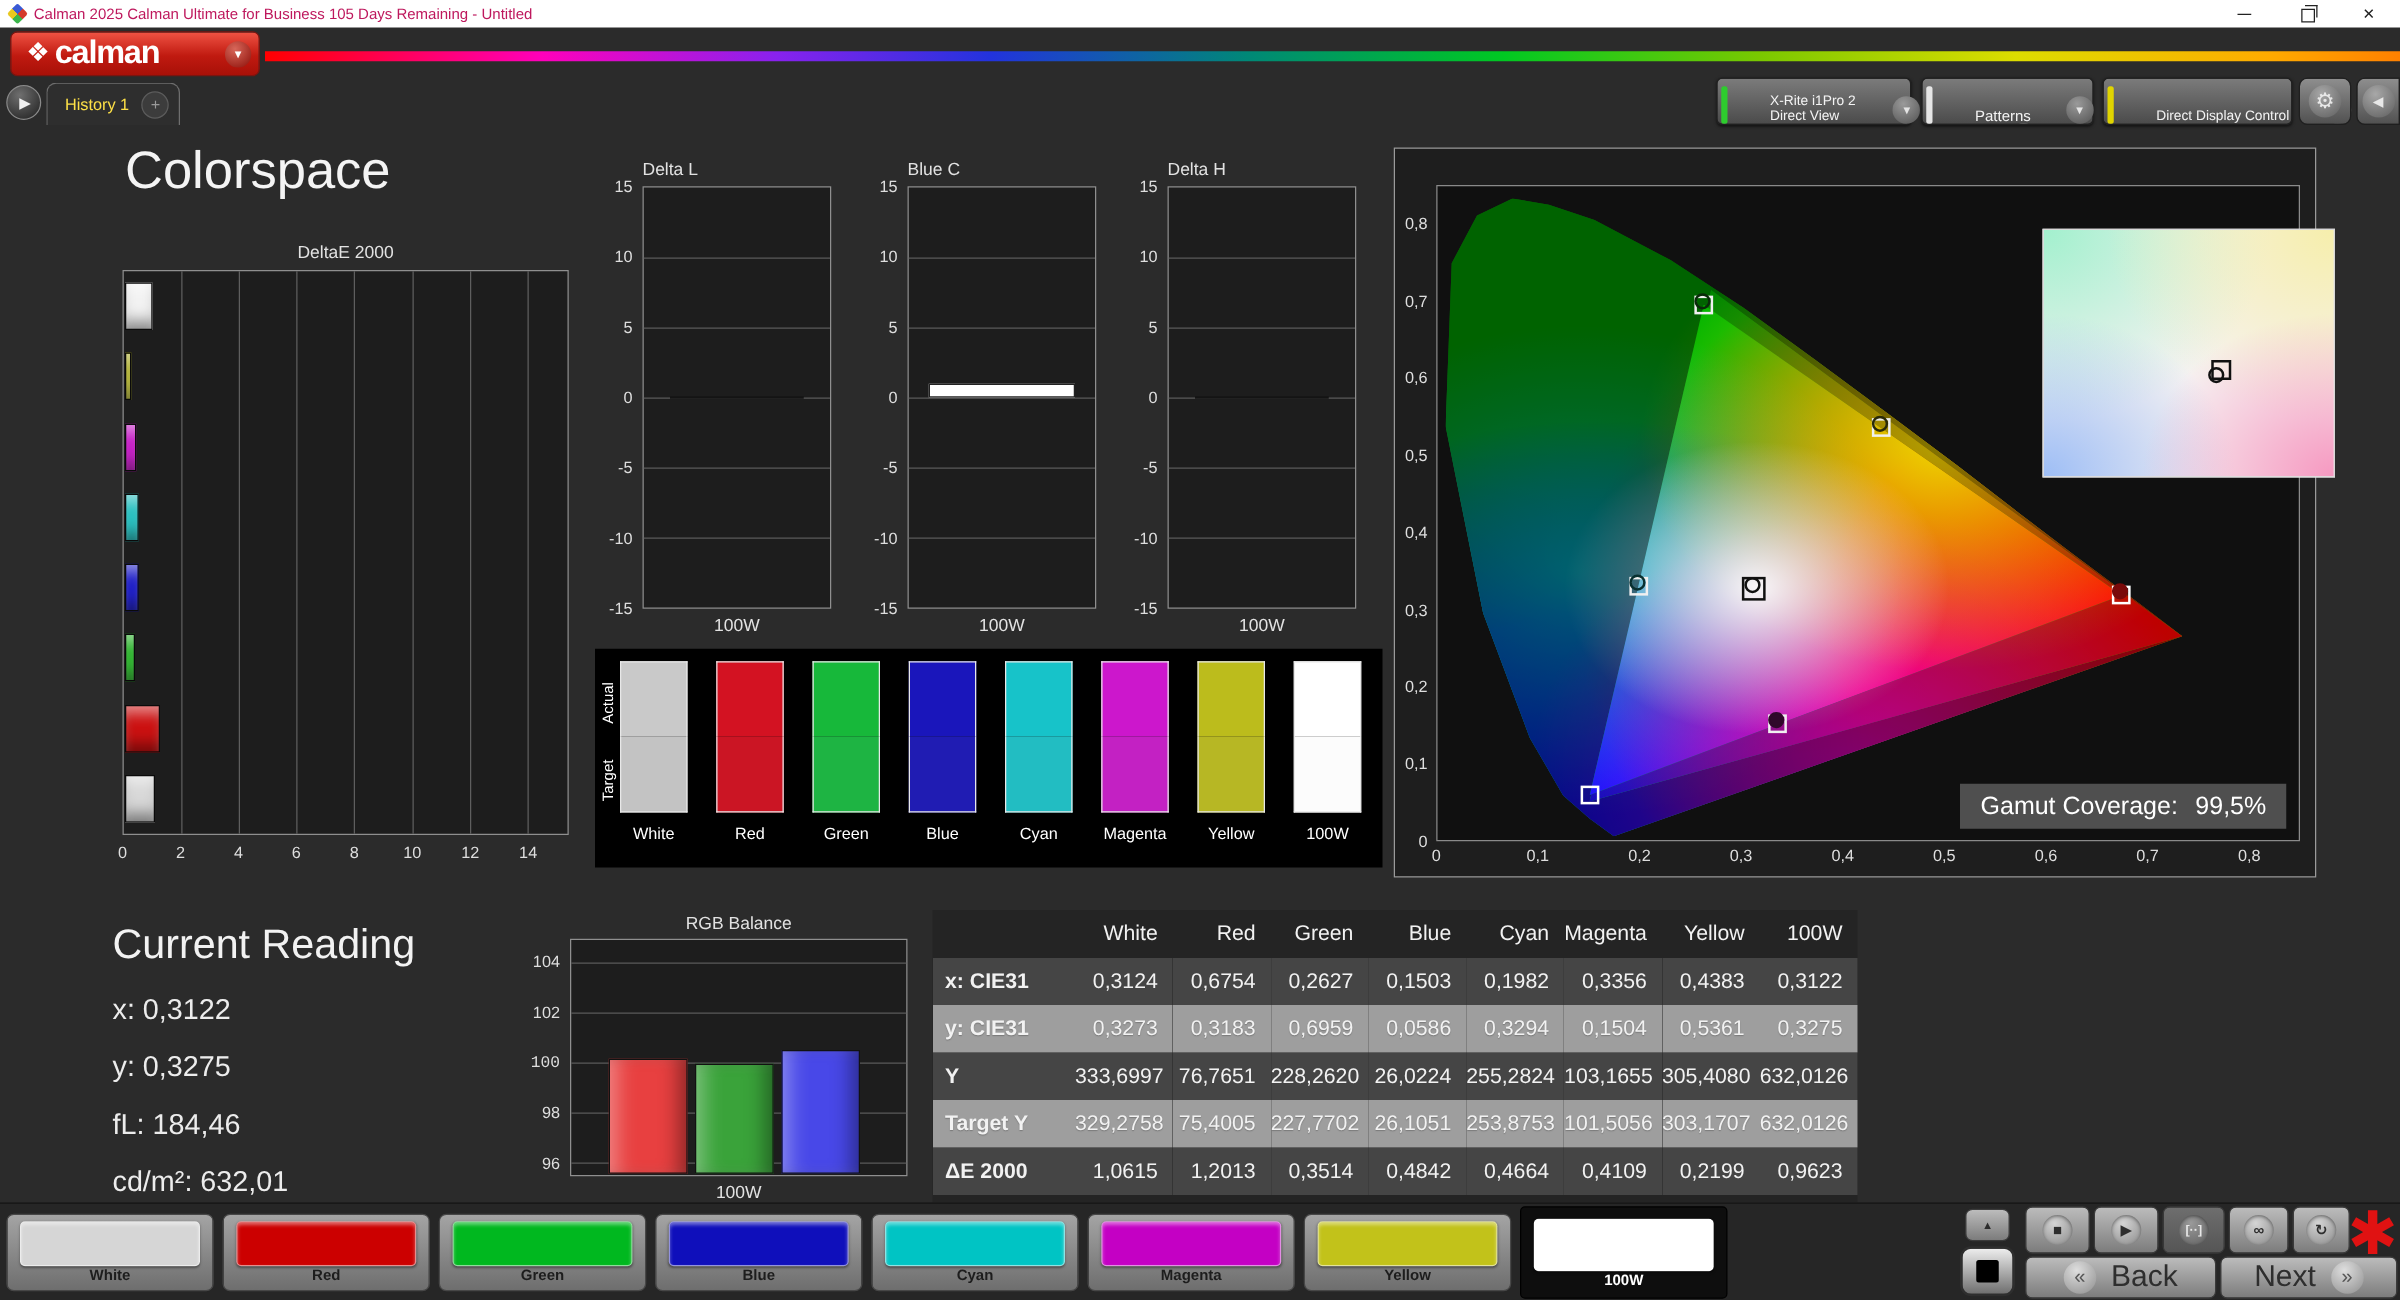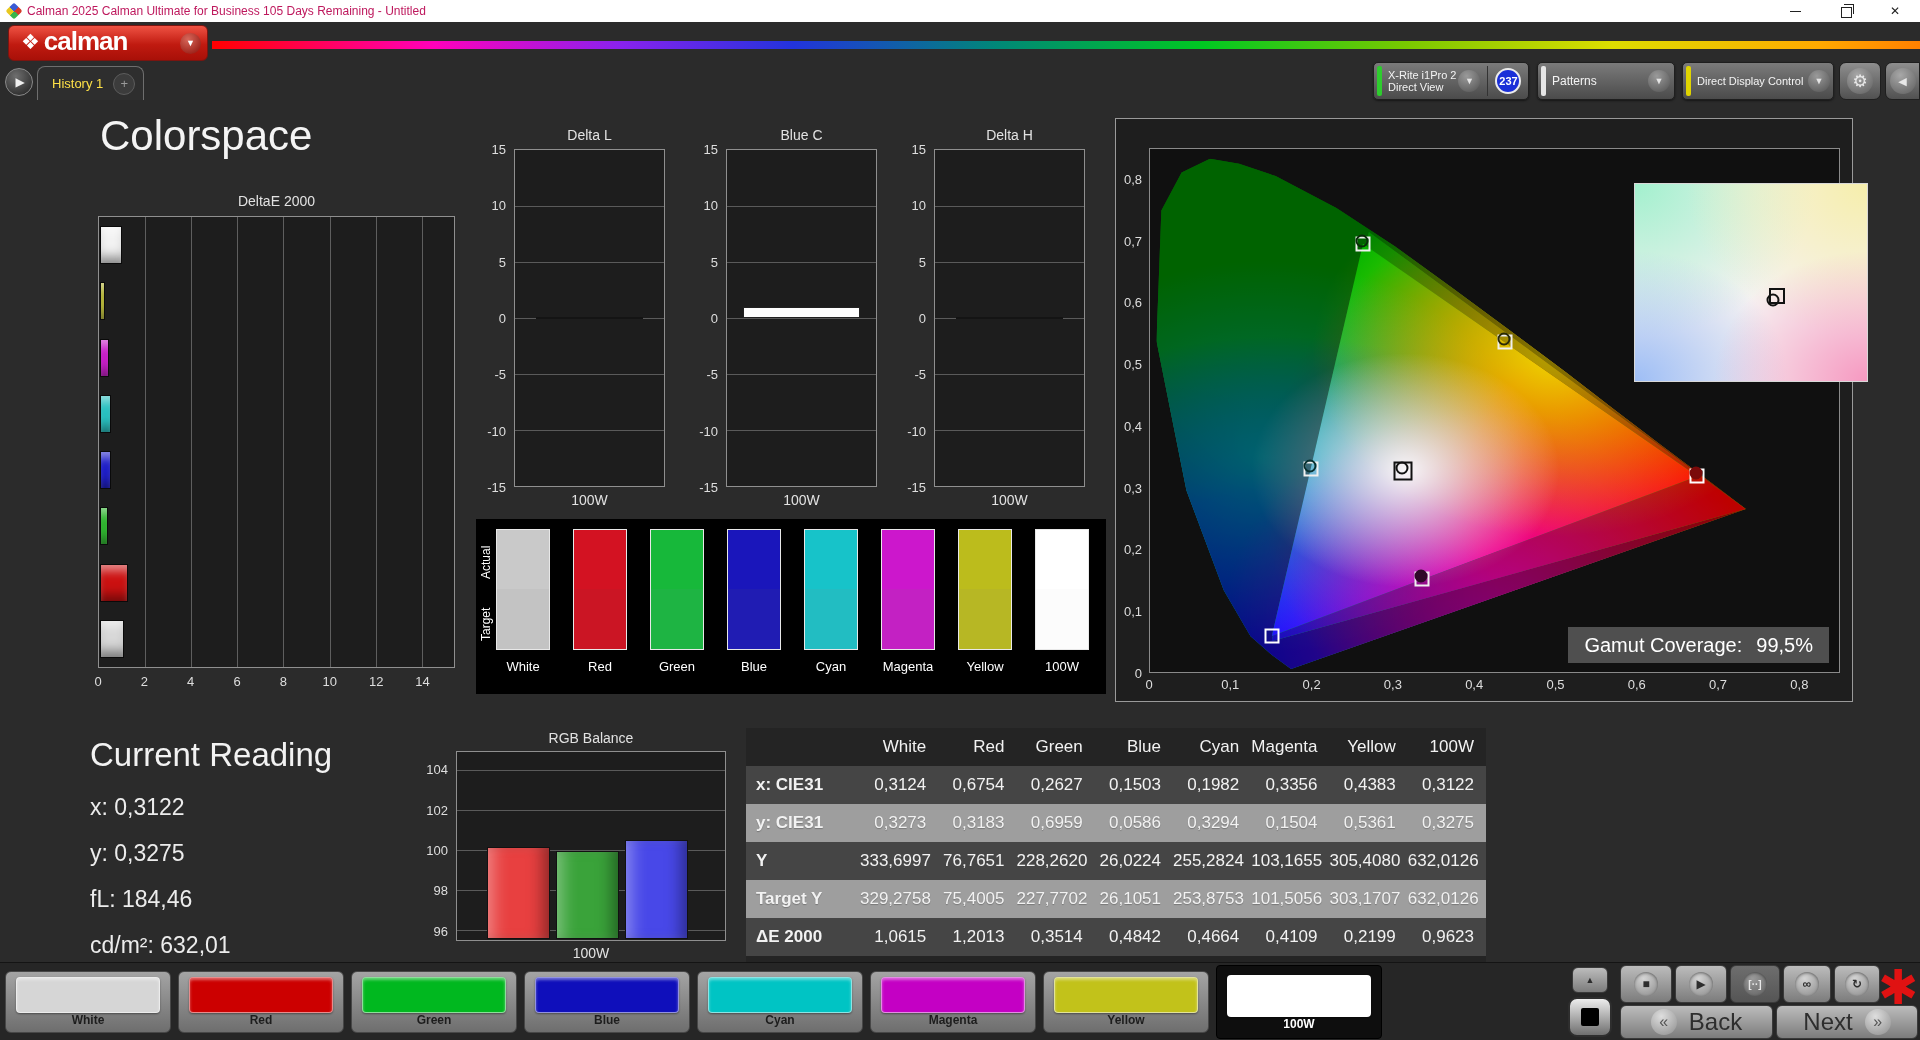--- a/index.html
+++ b/index.html
@@ -28,21 +28,21 @@
   .playbtn{position:absolute;left:5px;top:68px;width:28px;height:28px;border-radius:50%;border:1px solid #8a8a8a;
            background:radial-gradient(circle at 38% 28%,#6f6f6f,#1e1e1e);display:flex;align-items:center;justify-content:center;
            color:#f0f0f0;font-size:12px;padding-left:2px;box-sizing:border-box;}
   .tabgroup{position:absolute;left:37px;top:66px;height:34px;display:flex;align-items:center;background:#2e2e2e;
             border:1px solid #6e6e6e;border-bottom:none;border-radius:8px 8px 0 0;padding:0 8px 0 14px;box-sizing:border-box;}
   .tab-label{font-size:13px;color:#fde047;}
   .tab-add{width:20px;height:20px;margin-left:10px;border-radius:50%;background:#3c3c3c;border:1px solid #5c5c5c;
            color:#9a9a9a;font-size:13px;display:flex;align-items:center;justify-content:center;}
   
   .dd{position:absolute;top:62px;height:38px;background:linear-gradient(#7b7b7b,#4b4b4b);border:1px solid #1f1f1f;
-      border-radius:5px;display:flex;align-items:center;box-sizing:border-box;box-shadow:0 1px 2px rgba(0,0,0,.5);}
+      border-radius:5px;display:flex;align-items:flex-end;box-sizing:border-box;box-shadow:0 1px 2px rgba(0,0,0,.5);gap:28px;}
   .acc{width:5px;height:30px;border-radius:2px;margin:0 6px 0 3px;flex:none;}
   .ddtext{font-size:11px;line-height:12px;color:#f4f4f4;white-space:nowrap;}
   .ddtext.single{font-size:12px;}
   .chev{width:22px;height:22px;border-radius:50%;background:radial-gradient(circle at 40% 28%,#9a9a9a,#525252);
         display:flex;align-items:center;justify-content:center;color:#e4e4e4;font-size:9px;flex:none;}
   .vdiv{width:1px;height:30px;background:#333;margin:0 7px;}
   .badge{width:26px;height:26px;border-radius:50%;border:2px solid #ececec;color:#fff;font-size:11px;font-weight:bold;
          display:flex;align-items:center;justify-content:center;box-sizing:border-box;flex:none;}
   .toolbtn{position:absolute;top:62px;height:38px;border:1px solid #1f1f1f;border-radius:7px;
            background:linear-gradient(#8e8e8e,#515151);display:flex;align-items:center;justify-content:center;box-sizing:border-box;}
@@ -60,21 +60,21 @@
   
   #de-title{left:98px;top:193px;width:357px;}
   #de-wrap{position:absolute;left:98px;top:216px;width:357px;height:452px;}
   #de-plot{position:absolute;left:0;top:0;width:100%;height:100%;}
   #de-ticks{position:absolute;left:0;top:458px;width:100%;height:16px;}
   .debar{position:absolute;left:1px;height:38px;border:1px solid #0a0a0a;box-sizing:border-box;
          box-shadow:inset 0 10px 10px -4px rgba(255,255,255,.5),inset 0 -12px 12px -6px rgba(0,0,0,.45);}
   
   .smallchart{position:absolute;width:191px;height:380px;}
   #dl{left:474px;top:149px;} #dc{left:686px;top:149px;} #dh{left:894px;top:149px;}
-  .smallchart .dtitle{position:absolute;left:40px;top:-22px;width:151px;text-align:center;font-size:14px;color:#e2e2e2;}
+  .smallchart .dtitle{position:absolute;left:40px;top:-22px;width:151px;text-align:left;font-size:14px;color:#e2e2e2;}
   .smallchart .plot{left:40px;top:0;width:151px;height:338px;}
   .smallchart .yticks{position:absolute;left:0;top:0;width:36px;height:338px;}
   .smallchart .dxlabel{position:absolute;left:40px;top:343px;width:151px;text-align:center;font-size:14px;color:#e2e2e2;}
   .dcbar{position:absolute;left:11%;width:78%;border:1px solid #222;box-sizing:border-box;
          box-shadow:inset 0 3px 3px rgba(255,255,255,.6);}
   .dzero{position:absolute;left:14%;width:72%;height:2px;background:#141414;bottom:calc(50% - 1px);}
   
   #swatch-panel{position:absolute;left:476px;top:519px;width:630px;height:175px;background:#000;}
   .rotlabel{position:absolute;left:3px;writing-mode:vertical-rl;transform:rotate(180deg);color:#fff;font-size:12px;text-align:center;}
   #actual-label{top:12px;height:62px;} #target-label{top:76px;height:58px;}
@@ -491,21 +491,21 @@
     <div class="crline">y: 0,3275</div>
     <div class="crline">fL: 184,46</div>
     <div class="crline">cd/m²: 632,01</div>
   </div>
 
   <div id="rgb-chart">
     <div class="dtitle">RGB Balance</div>
     <div class="yticks">
         <span class="ytlabel" style="top: 9.57447%;">104</span>
         <span class="ytlabel" style="top: 30.8511%;">102</span>
-        <span class="ytlabel" style="top: 52.1277%;">100</span>
+        <span class="ytlabel" style="top: 52.1277%; font-family: Liberation Mono, monospace;">100</span>
         <span class="ytlabel" style="top: 73.4043%;">98</span>
         <span class="ytlabel" style="top: 94.6809%;">96</span>
       </div>
     <div class="plot">
         <div class="hgrid" style="top: 9.57447%;"></div>
         <div class="hgrid" style="top: 30.8511%;"></div>
         <div class="hgrid" style="top: 52.1277%;"></div>
         <div class="hgrid" style="top: 73.4043%;"></div>
         <div class="hgrid" style="top: 94.6809%;"></div>
         <div class="rgbbar" style="left: 30px; width: 63px; height: 48.9362%; background: rgb(232, 64, 64);"></div>

